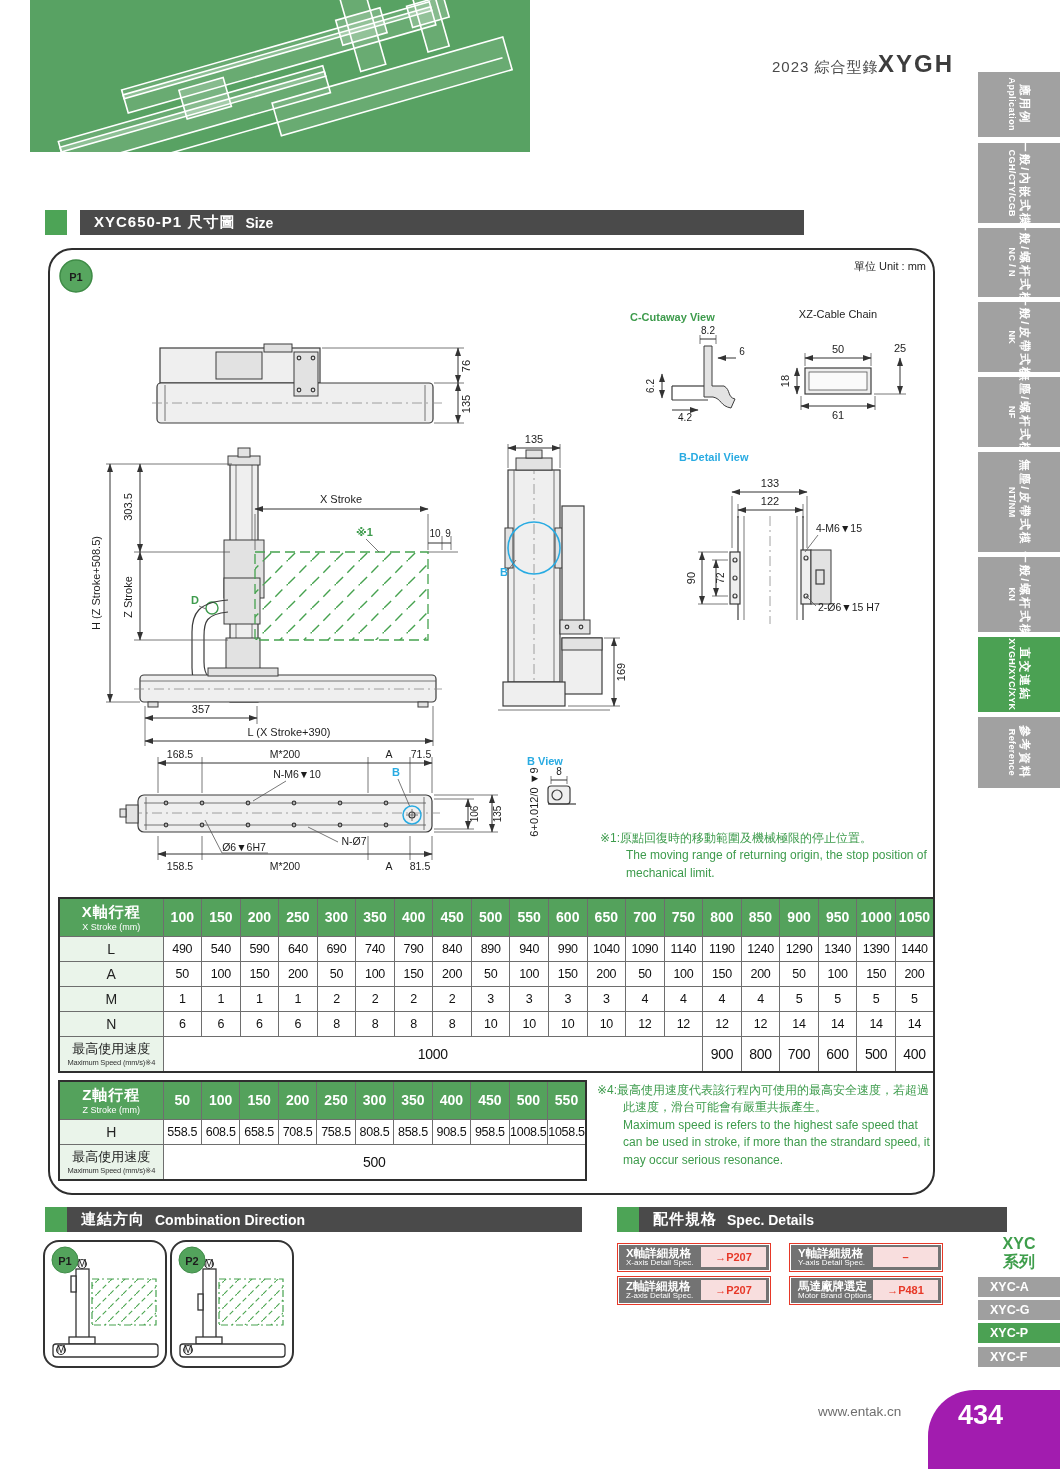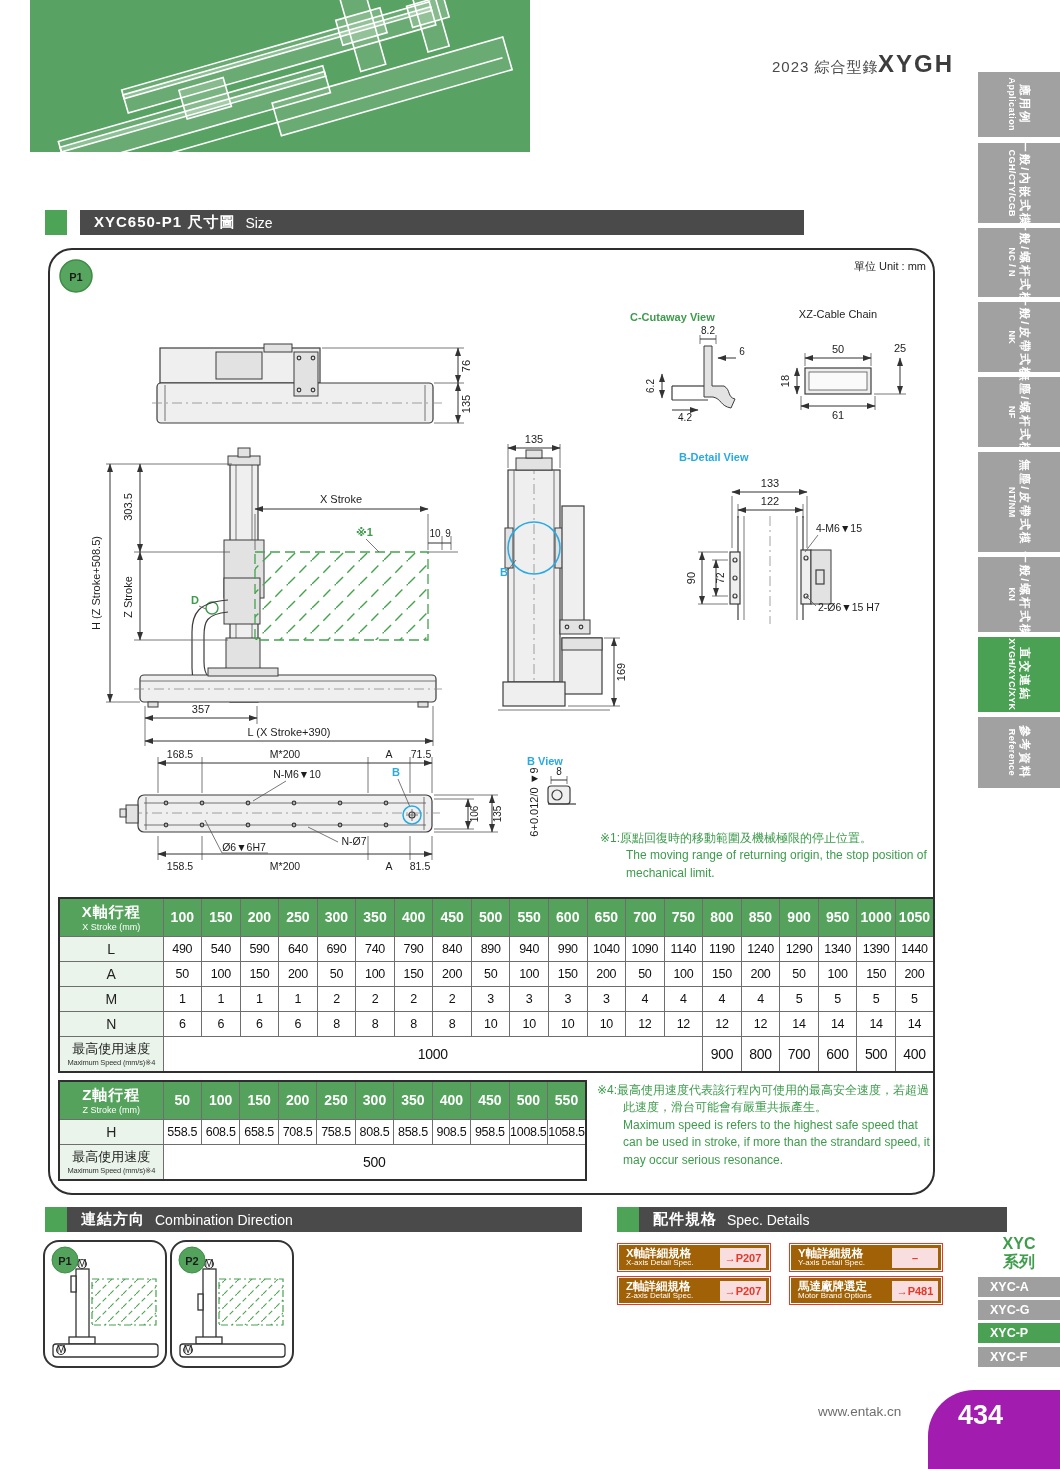--- a/index.html
+++ b/index.html
@@ -17,21 +17,21 @@
 .vtab{position:absolute;left:978px;width:82px;background:#a1a1a1;display:flex;align-items:center;justify-content:center;cursor:pointer}
 .vtab.active{background:#4ba153}
 .vtab .rot{transform:rotate(90deg);white-space:nowrap;text-align:center;color:#fff;line-height:1.3}
 .vtab .zh{display:block;font-size:11.5px;font-weight:bold;letter-spacing:2px}
 .vtab .en{display:block;font-size:9px;font-weight:bold;letter-spacing:.4px}
 
 
 .secsq{position:absolute;width:22px;height:25px;background:#4da456}
 .secbar{position:absolute;height:25px;background:#4a4a4a;color:#fff;display:flex;align-items:center;padding-left:14px}
 .secbar .zh{font-size:15px;font-weight:bold;letter-spacing:1px}
-.secbar .en{font-size:14px;font-weight:normal;margin-left:10px}
+.secbar .en{font-size:14px;font-weight:bold;margin-left:10px}
 
 
 #frame{position:absolute;left:48px;top:248px;width:887px;height:947px;border:2px solid #2e2e2e;border-radius:24px}
 
 
 .gnote{color:#3d9b4c;font-size:12px;line-height:1.45}
 .gnote .zh{padding-left:26px;text-indent:-26px}
 .gnote .en{margin-left:26px}
 
 
@@ -44,26 +44,26 @@
 .spec tbody th.rl{background:#eaf4ea;font-weight:normal;font-size:14px;height:25px}
 .spec tbody td{font-size:12.5px;letter-spacing:-.3px;height:25px;color:#111}
 .spec tr.speed th.rl,.spec tr.speed td{height:36px}
 .spec tr.speed .zh{font-size:13px}
 .spec tr.speed .en{font-size:7.5px;color:#333;letter-spacing:-.2px;white-space:nowrap}
 
 
 .combo{position:absolute;width:124px;height:128px;border:2px solid #333;border-radius:16px;background:#fff}
 
 
-.sbtn{position:absolute;width:152px;height:27px;background:#a16207;border:1px solid #fff;box-shadow:0 0 0 1px #e73828;
-  display:flex;align-items:center;justify-content:space-between;padding:2px 3px 2px 7px;cursor:pointer}
+.sbtn{position:absolute;width:152px;height:27px;background:#737373;border:1px solid #fff;box-shadow:0 0 0 1px #e73828;
+  display:flex;align-items:flex-start;justify-content:space-between;padding:2px 3px 2px 7px;cursor:pointer}
 .sbtn .tx{color:#fff;line-height:1.08}
 .sbtn .zh{font-size:11.5px;font-weight:bold;display:block}
 .sbtn .en{font-size:8px;display:block}
-.sbtn .pg{width:46px;height:20px;background:#f8dede;color:#e73828;font-size:11px;font-weight:bold;
+.sbtn .pg{width:65px;height:20px;background:#f8dede;color:#e73828;font-size:11px;font-weight:bold;
   display:flex;align-items:center;justify-content:center}
 
 
 #seriesTitle{position:absolute;left:978px;top:1235px;width:82px;text-align:center;color:#3f9e4c;font-weight:bold;font-size:16px;line-height:1.15}
 .stab{position:absolute;left:978px;width:82px;height:20px;background:#9f9f9f;color:#fff;font-size:12.5px;font-weight:bold;
   display:flex;align-items:center;padding-left:12px;cursor:pointer}
 .stab.active{background:#4ba153}
 
 
 #siteUrl{position:absolute;left:818px;top:1404px;font-size:13.5px;color:#6e6e6e}

